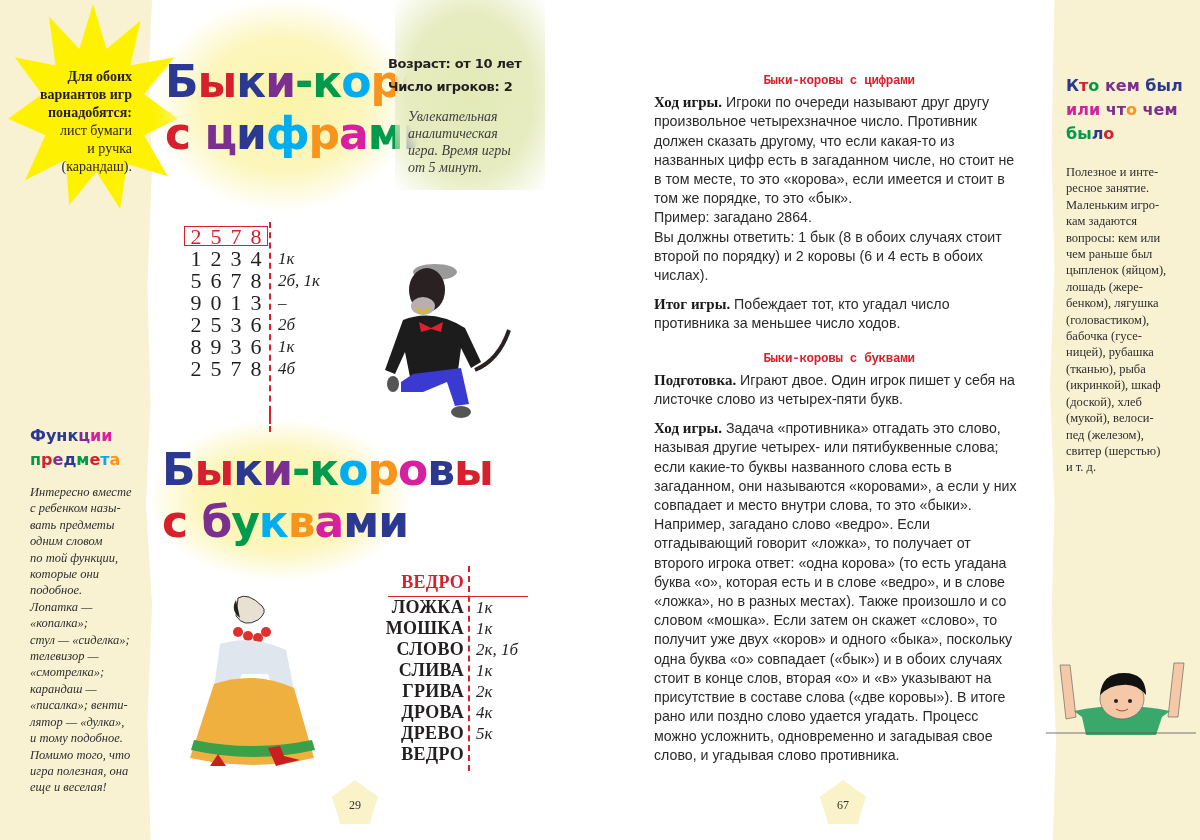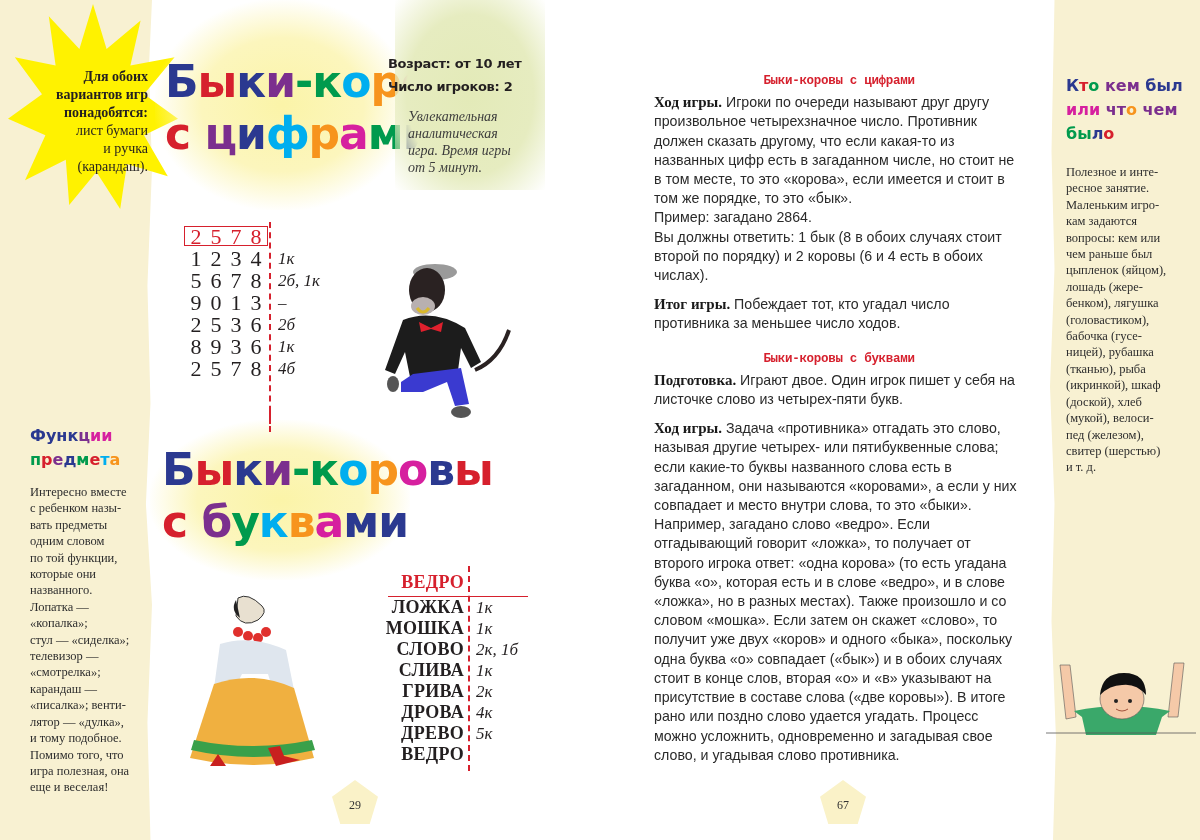--- a/index.html
+++ b/index.html
@@ -6,21 +6,21 @@
     html, body { width: 1200px; height: 840px; overflow: hidden; background: #ffffff; }
     body { position: relative; font-family: "Liberation Serif", serif; color: #231f20; }
 
     .strip { position: absolute; top: 0; height: 840px; background: #f8f1d2; }
     .strip-left { left: 0; width: 152px; clip-path: polygon(0 0, 100% 0, 98% 8%, 100% 20%, 97% 34%, 99% 48%, 96% 60%, 100% 72%, 97% 86%, 99% 100%, 0 100%); }
     .strip-right { left: 1050px; width: 150px; clip-path: polygon(3% 0, 100% 0, 100% 100%, 2% 100%, 4% 88%, 1% 74%, 3% 60%, 0 46%, 3% 32%, 1% 18%); }
 
     
     .burst { position: absolute; left: 8px; top: 4px; width: 170px; height: 205px; background: #fff200;
       clip-path: polygon(50% 0%, 58% 22%, 78% 8%, 72% 30%, 98% 26%, 80% 44%, 100% 56%, 80% 64%, 94% 84%, 70% 78%, 66% 100%, 52% 82%, 36% 98%, 34% 76%, 10% 86%, 22% 64%, 0% 56%, 20% 44%, 4% 26%, 28% 30%, 24% 6%, 42% 22%); }
-    .burst-text { position: absolute; left: 38px; top: 68px; width: 110px; text-align: right; font-size: 14px; line-height: 18px; color: #231f20; }
+    .burst-text { position: absolute; left: 22px; top: 68px; width: 110px; text-align: right; font-size: 14px; line-height: 18px; color: #231f20; }
     .burst-text .b { font-weight: bold; }
 
     
     .glow { position: absolute; background: radial-gradient(ellipse at center, #fbf4a8 0%, #fcf6bd 45%, rgba(255,255,255,0) 72%); }
     .title-big { position: absolute; font-family: "DejaVu Sans", sans-serif; font-weight: bold; font-size: 44px; line-height: 52px; letter-spacing: -1px; }
     .title-big span { display: inline-block; }
 
     .infobox { position: absolute; left: 395px; top: 0; width: 150px; height: 190px; background: radial-gradient(ellipse at 50% 50%, #e3eab8 0%, #e6ecc0 60%, rgba(255,255,255,0) 100%); }
     .info-h { position: absolute; left: 388px; font-family: "DejaVu Sans", sans-serif; font-weight: bold; font-size: 13px; letter-spacing: -0.3px; }
     .info-desc { position: absolute; left: 408px; top: 108px; width: 130px; font-style: italic; font-size: 14px; line-height: 17px; color: #3c3c3c; }
@@ -212,28 +212,28 @@
   <div class="wrow">
     <span class="wword">ВЕДРО</span>
     <span class="wres"></span>
   </div>
 </div>
 
 <div class="sidebar-title" style="left:30px; top:424px;">
   <div><span style="color: rgb(43, 57, 144);">Ф</span><span style="color: rgb(43, 57, 144);">у</span><span style="color: rgb(43, 57, 144);">н</span><span style="color: rgb(43, 57, 144);">к</span><span style="color: rgb(123, 47, 142);">ц</span><span style="color: rgb(214, 32, 159);">и</span><span style="color: rgb(214, 32, 159);">и</span></div>
   <div><span style="color: rgb(0, 154, 77);">п</span><span style="color: rgb(214, 32, 45);">р</span><span style="color: rgb(123, 47, 142);">е</span><span style="color: rgb(43, 57, 144);">д</span><span style="color: rgb(0, 154, 77);">м</span><span style="color: rgb(214, 32, 45);">е</span><span style="color: rgb(0, 174, 239);">т</span><span style="color: rgb(247, 148, 29);">а</span></div>
 </div>
-<div class="sidebar-text" style="left:30px; top:484px; width:120px;">
+<div class="sidebar-text" style="left:30px; top:484px; width:120px;font-style:italic;">
     <div>Интересно вместе</div>
     <div>с ребенком назы-</div>
     <div>вать предметы</div>
     <div>одним словом</div>
     <div>по той функции,</div>
     <div>которые они</div>
-    <div>названного.</div>
+    <div>подобное.</div>
     <div>Лопатка —</div>
     <div>«копалка»;</div>
     <div>стул — «сиделка»;</div>
     <div>телевизор —</div>
     <div>«смотрелка»;</div>
     <div>карандаш —</div>
     <div>«писалка»; венти-</div>
     <div>лятор — «дулка»,</div>
     <div>и тому подобное.</div>
     <div>Помимо того, что</div>

